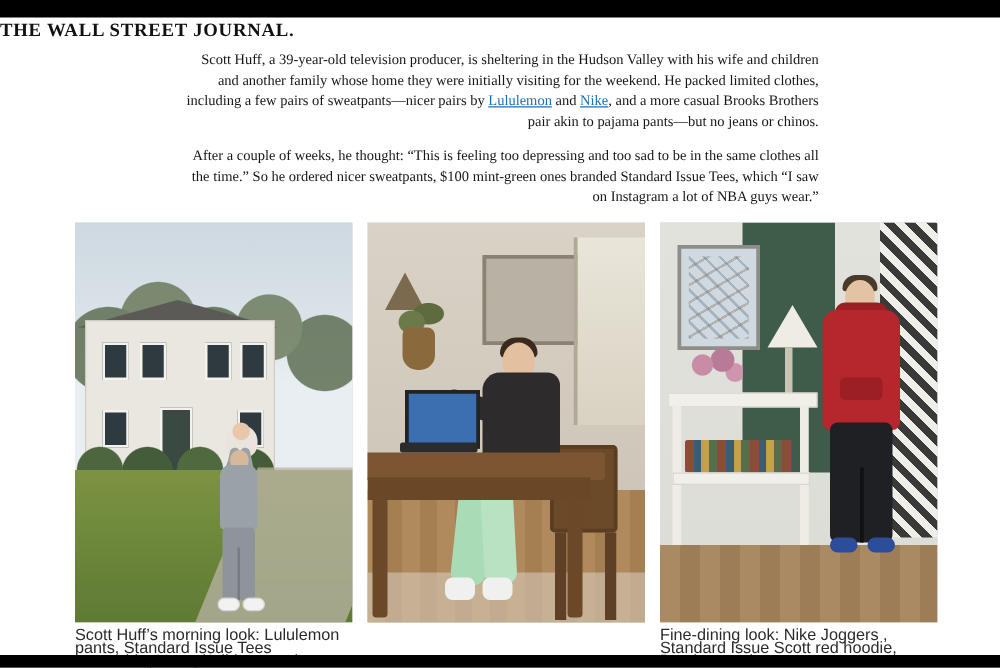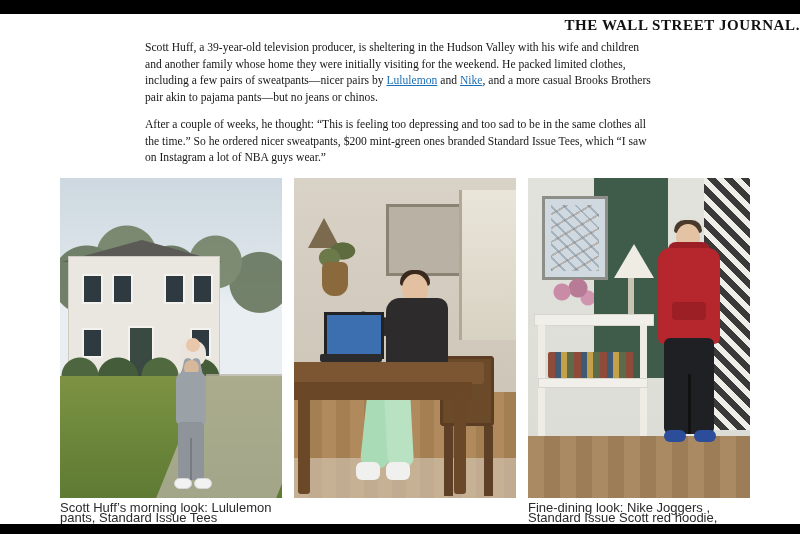--- a/index.html
+++ b/index.html
@@ -27,41 +27,41 @@
   }
   .bottombar {
     position: absolute;
     bottom: 0;
     left: 0;
     height: 10px;
     width: 100%;
     background: #000000;
   }
   .masthead {
-    text-align: right;
+    text-align: left;
     padding-top: 2px;
     padding-bottom: 6px;
   }
   .masthead-title {
     font-family: "Liberation Serif", serif;
     font-weight: bold;
     font-size: 15px;
     letter-spacing: 0.6px;
     color: #111;
   }
   .article {
     margin: 0 145px 0 145px;
     color: #1a1a1a;
   }
   .para {
     font-family: "Liberation Serif", serif;
     font-size: 11.6px;
     line-height: 16.5px;
     margin: 0 0 11px 0;
-    text-align: left;
+    text-align: right;
     color: #171717;
   }
   .para a {
     color: #1a6fb5;
     text-decoration: underline;
   }
   .photos {
     margin-top: 4px;
     padding: 0 60px;
     display: flex;
@@ -393,21 +393,21 @@
 <div class="page">
 
   <div class="topbar"></div>
 
   <div class="masthead">
     <span class="masthead-title">THE WALL STREET JOURNAL.</span>
   </div>
 
   <div class="article">
     <p class="para"><span>Scott Huff, a 39-year-old television producer, is sheltering in the Hudson Valley with his wife and children and another family whose home they were initially visiting for the weekend. He packed limited clothes, including a few pairs of sweatpants—nicer pairs by </span><a href="#">Lululemon</a><span> and </span><a href="#">Nike</a><span>, and a more casual Brooks Brothers pair akin to pajama pants—but no jeans or chinos.</span></p>
-    <p class="para">After a couple of weeks, he thought: “This is feeling too depressing and too sad to be in the same clothes all the time.” So he ordered nicer sweatpants, $200 mint-green ones branded Standard Issue Tees, which “I saw on Instagram a lot of NBA guys wear.”</p>
+    <p class="para">After a couple of weeks, he thought: “This is feeling too depressing and too sad to be in the same clothes all the time.” So he ordered nicer sweatpants, $100 mint-green ones branded Standard Issue Tees, which “I saw on Instagram a lot of NBA guys wear.”</p>
   </div>
 
   <div class="photos">
 
     <div class="photo-col">
       <div class="photo">
         <div class="p1-sky"></div>
         <div class="p1-trees"></div>
         <div class="p1-roof"></div>
         <div class="p1-house"></div>

